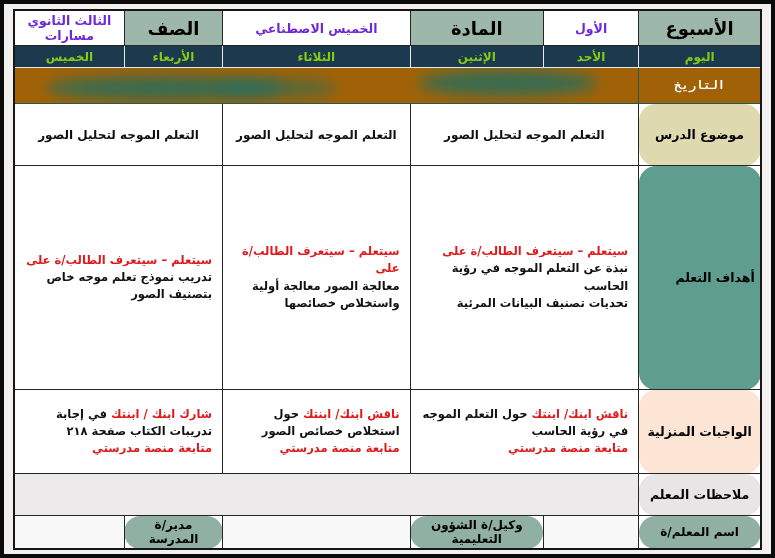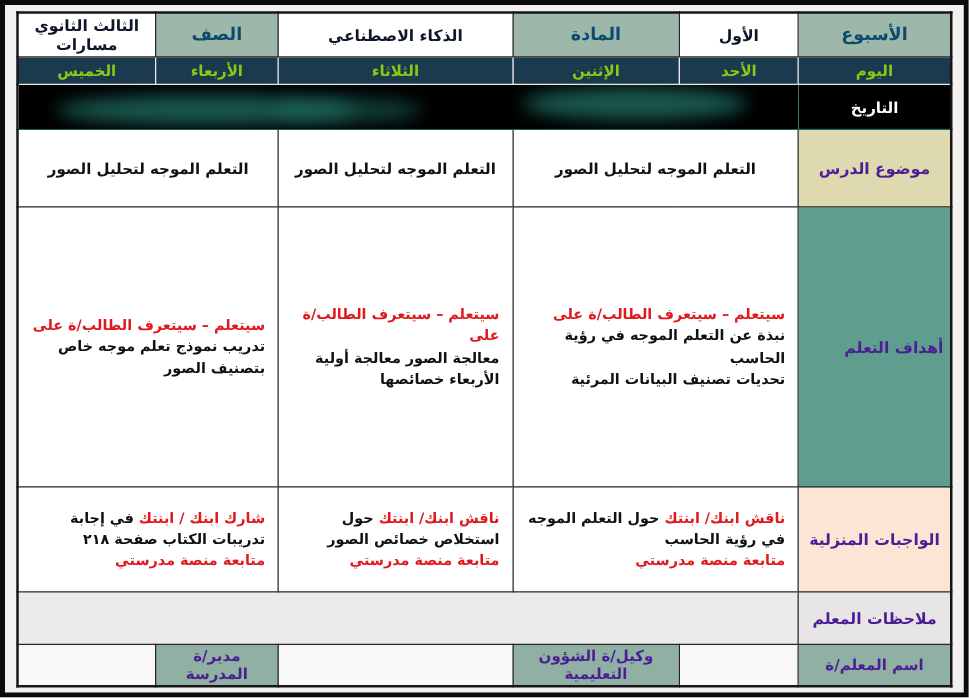--- a/index.html
+++ b/index.html
@@ -30,36 +30,36 @@
   tr.r-head  { height: 28px; }
   tr.r-days  { height: 22px; }
   tr.r-date  { height: 36px; }
   tr.r-topic { height: 62px; }
   tr.r-obj   { height: 224px; }
   tr.r-hw    { height: 84px; }
   tr.r-notes { height: 42px; }
   tr.r-sign  { height: 33px; }
 
   
-  .sage   { background: #9db7aa; color: #0c4a6e; font-size: 14px; }
-  .val    { background: #ffffff; color: #0f172a; font-size: 12.5px; }
+  .sage   { background: #9db7aa; color: #000000; font-size: 18px; }
+  .val    { background: #ffffff; color: #6d28d9; font-size: 12.5px; }
 
   
   tr.r-days td { background: #1b3a4d; color: #84cc16; border: 1px solid #e9e9e9; border-top: 1px solid #1d1d1d; font-size: 12px; }
 
   
-  tr.r-date td { background: #000000; color: #ffffff; border-color: #1c5e57; }
+  tr.r-date td { background: #a16207; color: #ffffff; border-color: #1c5e57; font-family: Liberation Mono, monospace; }
   .date-fill { position: relative; overflow: hidden; }
   .smudge { position: absolute; background: #1f6e63; border-radius: 50%; filter: blur(7px); opacity: .8; }
   .s1 { width: 180px; height: 26px; right: 40px; top: 2px; }
   .s2 { width: 240px; height: 24px; left: 30px; top: 8px; }
   .s3 { width: 120px; height: 20px; right: 300px; top: 10px; opacity:.55; }
 
   
-  .lbl { font-size: 12.5px; color: #4c1d95; }
+  .lbl { font-size: 12.5px; color: #000000; border-radius: 17px; }
   .topic-lbl { background: #ded9ae; }
   .obj-lbl   { background: #5f9e8e; padding-left: 35px; }
   .hw-lbl    { background: #fce5d5; }
   .notes-lbl { background: #e7e5e5; }
   .sign-lbl  { background: #8fb0a2; font-size: 12px; margin-top: 40px; }
 
   .topic-cell { background: #ffffff; font-size: 12px; text-align: center; }
 
   .obj-cell, .hw-cell {
     text-align: right; padding: 4px 10px; font-size: 11.5px; line-height: 1.5; background: #fff;
@@ -80,21 +80,21 @@
       <col style="width:187px">
         <col style="width:98px">
         <col style="width:110px">
     </colgroup>
 
     <tbody>
         <tr class="r-head">
       <td class="sage">الأسبوع</td>
       <td class="val">الأول</td>
       <td class="sage">المادة</td>
-      <td class="val">الذكاء الاصطناعي</td>
+      <td class="val">الخميس الاصطناعي</td>
       <td class="sage">الصف</td>
       <td class="val">الثالث الثانوي مسارات</td>
     </tr>
 
     <tr class="r-days">
       <td>اليوم</td>
       <td>الأحد</td>
       <td>الإثنين</td>
       <td>الثلاثاء</td>
       <td>الأربعاء</td>
@@ -119,21 +119,21 @@
 
     <tr class="r-obj">
       <td class="lbl obj-lbl">أهداف التعلم</td>
       <td colspan="2" class="obj-cell">
         <div class="red">سيتعلم – سيتعرف الطالب/ة على</div>
         <div>نبذة عن التعلم الموجه في رؤية الحاسب</div>
         <div>تحديات تصنيف البيانات المرئية</div>
       </td>
       <td class="obj-cell">
         <div class="red">سيتعلم – سيتعرف الطالب/ة على</div>
-        <div>معالجة الصور معالجة أولية الأربعاء خصائصها</div>
+        <div>معالجة الصور معالجة أولية واستخلاص خصائصها</div>
       </td>
       <td colspan="2" class="obj-cell">
         <div class="red">سيتعلم – سيتعرف الطالب/ة على</div>
         <div>تدريب نموذج تعلم موجه خاص بتصنيف الصور</div>
       </td>
     </tr>
 
     <tr class="r-hw">
       <td class="lbl hw-lbl">الواجبات المنزلية</td>
       <td colspan="2" class="hw-cell">

